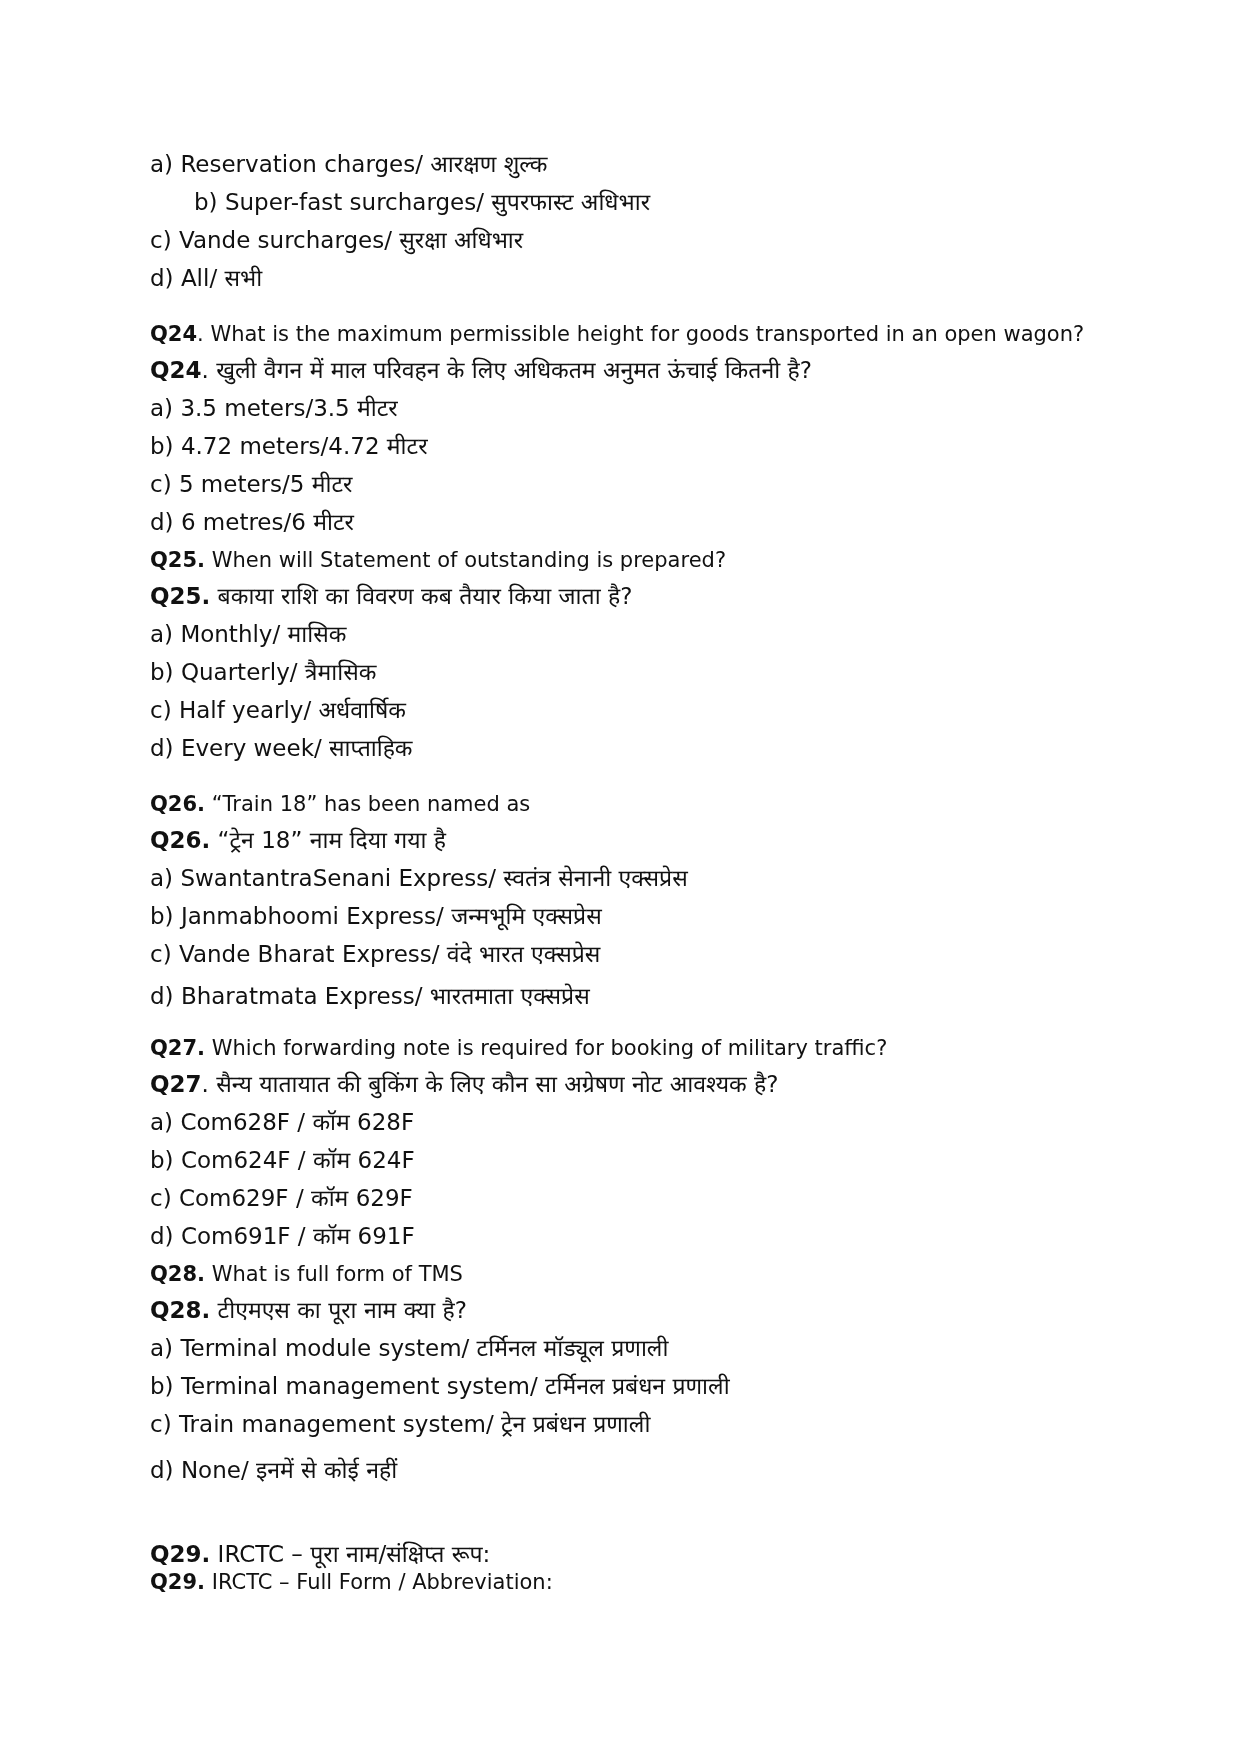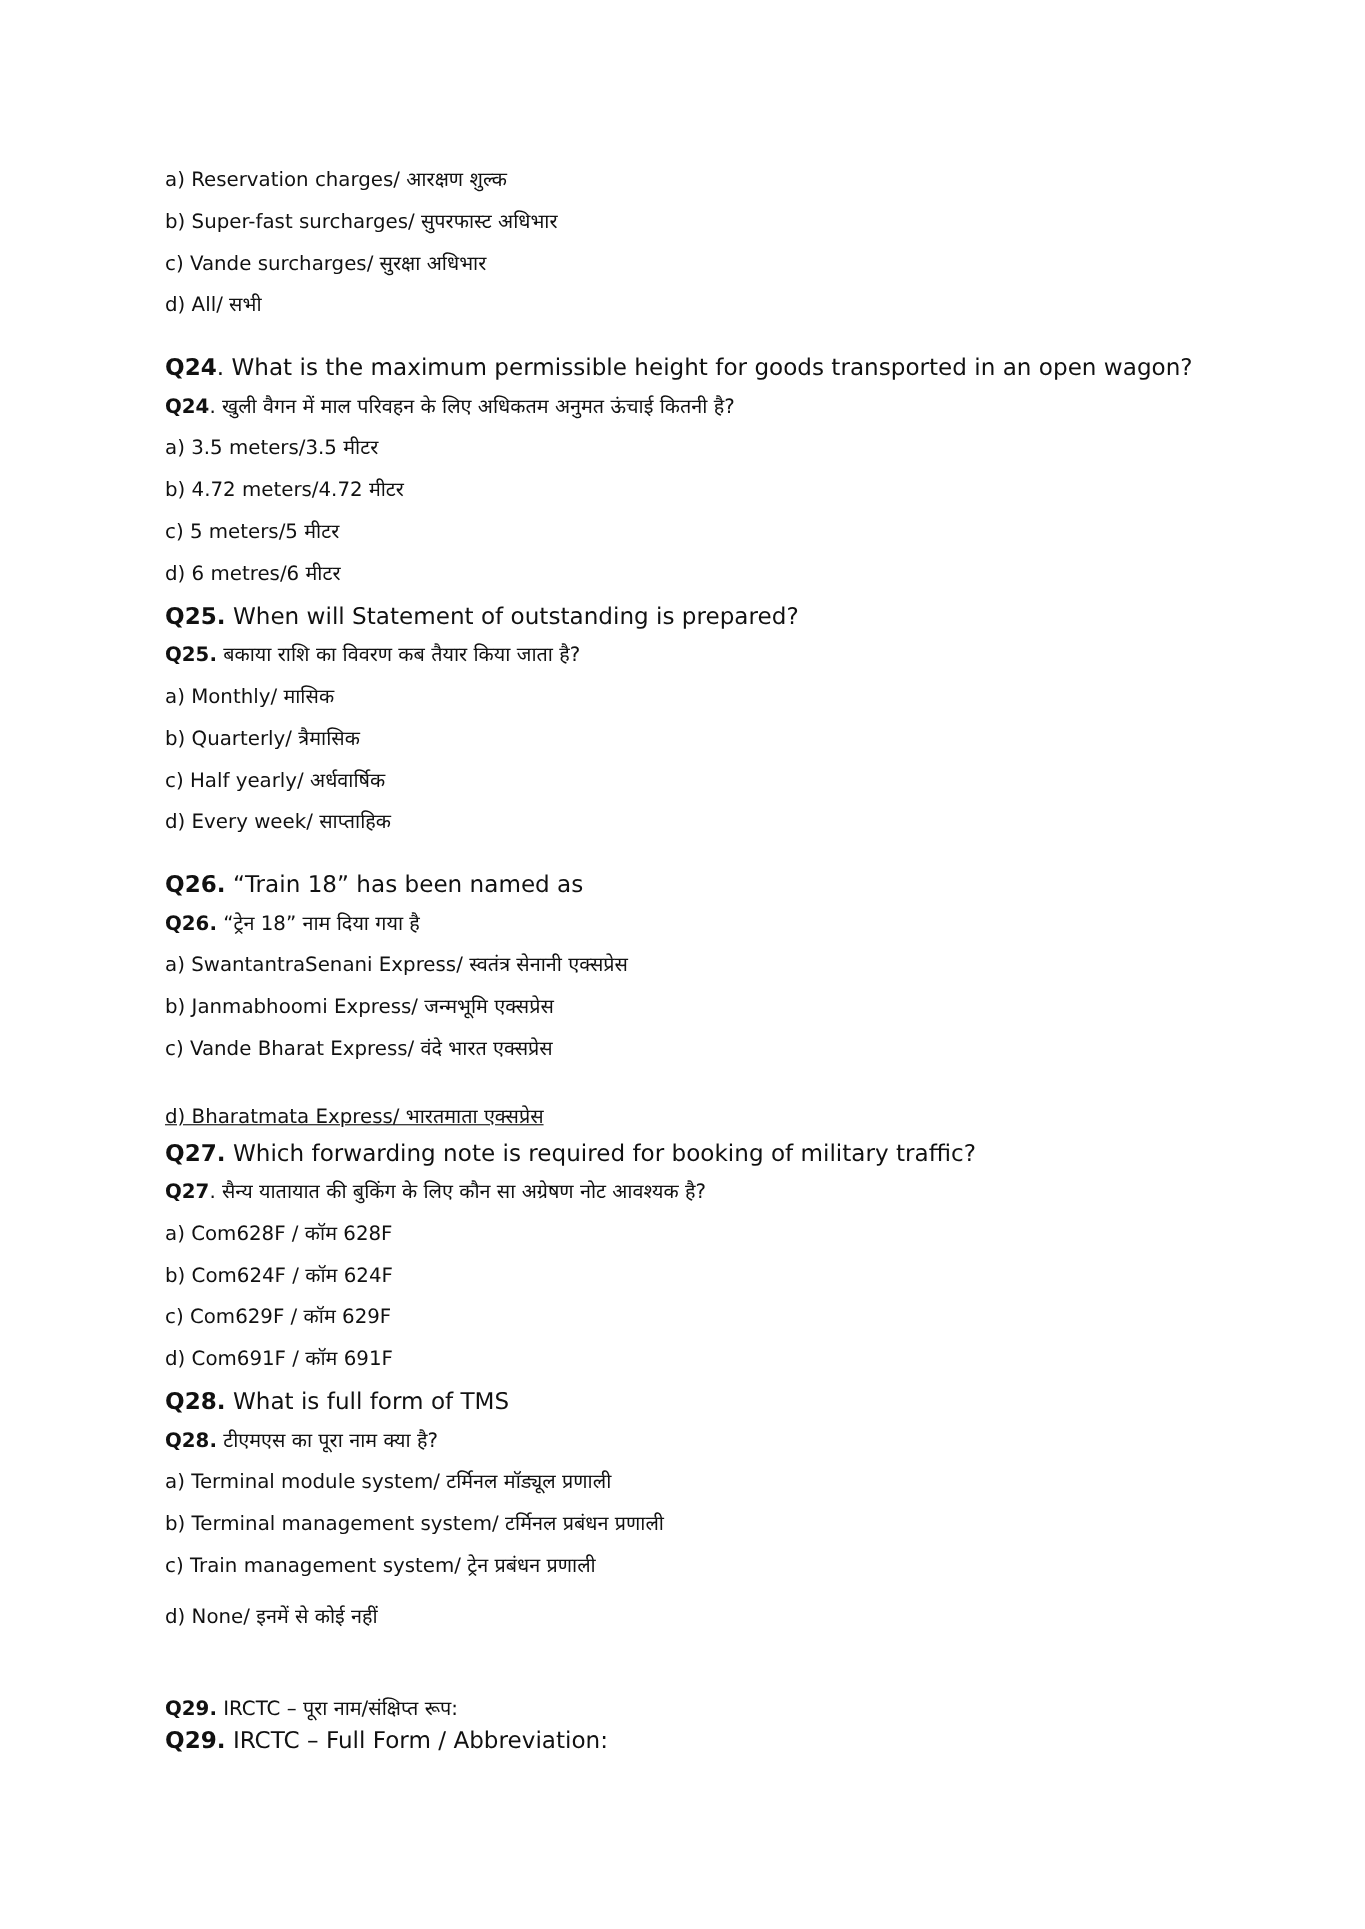--- a/index.html
+++ b/index.html
@@ -23,52 +23,52 @@
   }
   .line {
     position: absolute;
     left: 0;
     white-space: nowrap;
     font-size: 21px;
     line-height: 28px;
     height: 28px;
   }
   .line.hi {
-    font-size: 18px;
+    font-size: 23px;
   }
   .qnum {
     font-weight: bold;
   }
 </style>
 </head>
 <body>
 
 <div class="page" id="page">
     <div class="line hi" style="top: 0px;"><span>a) Reservation charges/ आरक्षण शुल्क</span></div>
-    <div class="line hi" style="top: 38px;"><span>b) Super-fast surcharges/ सुपरफास्ट अधिभार</span></div>
+    <div class="line hi" style="top: 38px; margin-left: 44px;"><span>b) Super-fast surcharges/ सुपरफास्ट अधिभार</span></div>
     <div class="line hi" style="top: 76px;"><span>c) Vande surcharges/ सुरक्षा अधिभार</span></div>
     <div class="line hi" style="top: 114px;"><span>d) All/ सभी</span></div>
     <div class="line" style="top: 170px;"><span class="qnum">Q24</span><span>. What is the maximum permissible height for goods transported in an open wagon?</span></div>
     <div class="line hi" style="top: 206px; text-align: center;"><span class="qnum">Q24</span><span>. खुली वैगन में माल परिवहन के लिए अधिकतम अनुमत ऊंचाई कितनी है?</span></div>
     <div class="line hi" style="top: 244px;"><span>a) 3.5 meters/3.5 मीटर</span></div>
     <div class="line hi" style="top: 282px;"><span>b) 4.72 meters/4.72 मीटर</span></div>
     <div class="line hi" style="top: 320px;"><span>c) 5 meters/5 मीटर</span></div>
     <div class="line hi" style="top: 358px;"><span>d) 6 metres/6 मीटर</span></div>
     <div class="line" style="top: 396px;"><span class="qnum">Q25.</span><span> When will Statement of outstanding is prepared?</span></div>
     <div class="line hi" style="top: 432px;"><span class="qnum">Q25.</span><span> बकाया राशि का विवरण कब तैयार किया जाता है?</span></div>
     <div class="line hi" style="top: 470px;"><span>a) Monthly/ मासिक</span></div>
     <div class="line hi" style="top: 508px;"><span>b) Quarterly/ त्रैमासिक</span></div>
     <div class="line hi" style="top: 546px;"><span>c) Half yearly/ अर्धवार्षिक</span></div>
     <div class="line hi" style="top: 584px;"><span>d) Every week/ साप्ताहिक</span></div>
     <div class="line" style="top: 640px;"><span class="qnum">Q26.</span><span> “Train 18” has been named as</span></div>
     <div class="line hi" style="top: 676px;"><span class="qnum">Q26.</span><span> “ट्रेन 18” नाम दिया गया है</span></div>
     <div class="line hi" style="top: 714px;"><span>a) SwantantraSenani Express/ स्वतंत्र सेनानी एक्सप्रेस</span></div>
     <div class="line hi" style="top: 752px;"><span>b) Janmabhoomi Express/ जन्मभूमि एक्सप्रेस</span></div>
     <div class="line hi" style="top: 790px;"><span>c) Vande Bharat Express/ वंदे भारत एक्सप्रेस</span></div>
-    <div class="line hi" style="top: 852px; text-decoration: underline;"><span>d) Bharatmata Express/ भारतमाता एक्सप्रेस</span></div>
+    <div class="line hi" style="top: 832px;"><span>d) Bharatmata Express/ भारतमाता एक्सप्रेस</span></div>
     <div class="line" style="top: 884px;"><span class="qnum">Q27.</span><span> Which forwarding note is required for booking of military traffic?</span></div>
     <div class="line hi" style="top: 920px;"><span class="qnum">Q27</span><span>. सैन्य यातायात की बुकिंग के लिए कौन सा अग्रेषण नोट आवश्यक है?</span></div>
     <div class="line hi" style="top: 958px;"><span>a) Com628F / कॉम 628F</span></div>
     <div class="line hi" style="top: 996px; text-align: right;"><span>b) Com624F / कॉम 624F</span></div>
     <div class="line hi" style="top: 1034px;"><span>c) Com629F / कॉम 629F</span></div>
     <div class="line hi" style="top: 1072px;"><span>d) Com691F / कॉम 691F</span></div>
     <div class="line" style="top: 1110px;"><span class="qnum">Q28.</span><span> What is full form of TMS</span></div>
     <div class="line hi" style="top: 1146px;"><span class="qnum">Q28.</span><span> टीएमएस का पूरा नाम क्या है?</span></div>
     <div class="line hi" style="top: 1184px;"><span>a) Terminal module system/ टर्मिनल मॉड्यूल प्रणाली</span></div>
     <div class="line hi" style="top: 1222px;"><span>b) Terminal management system/ टर्मिनल प्रबंधन प्रणाली</span></div>

